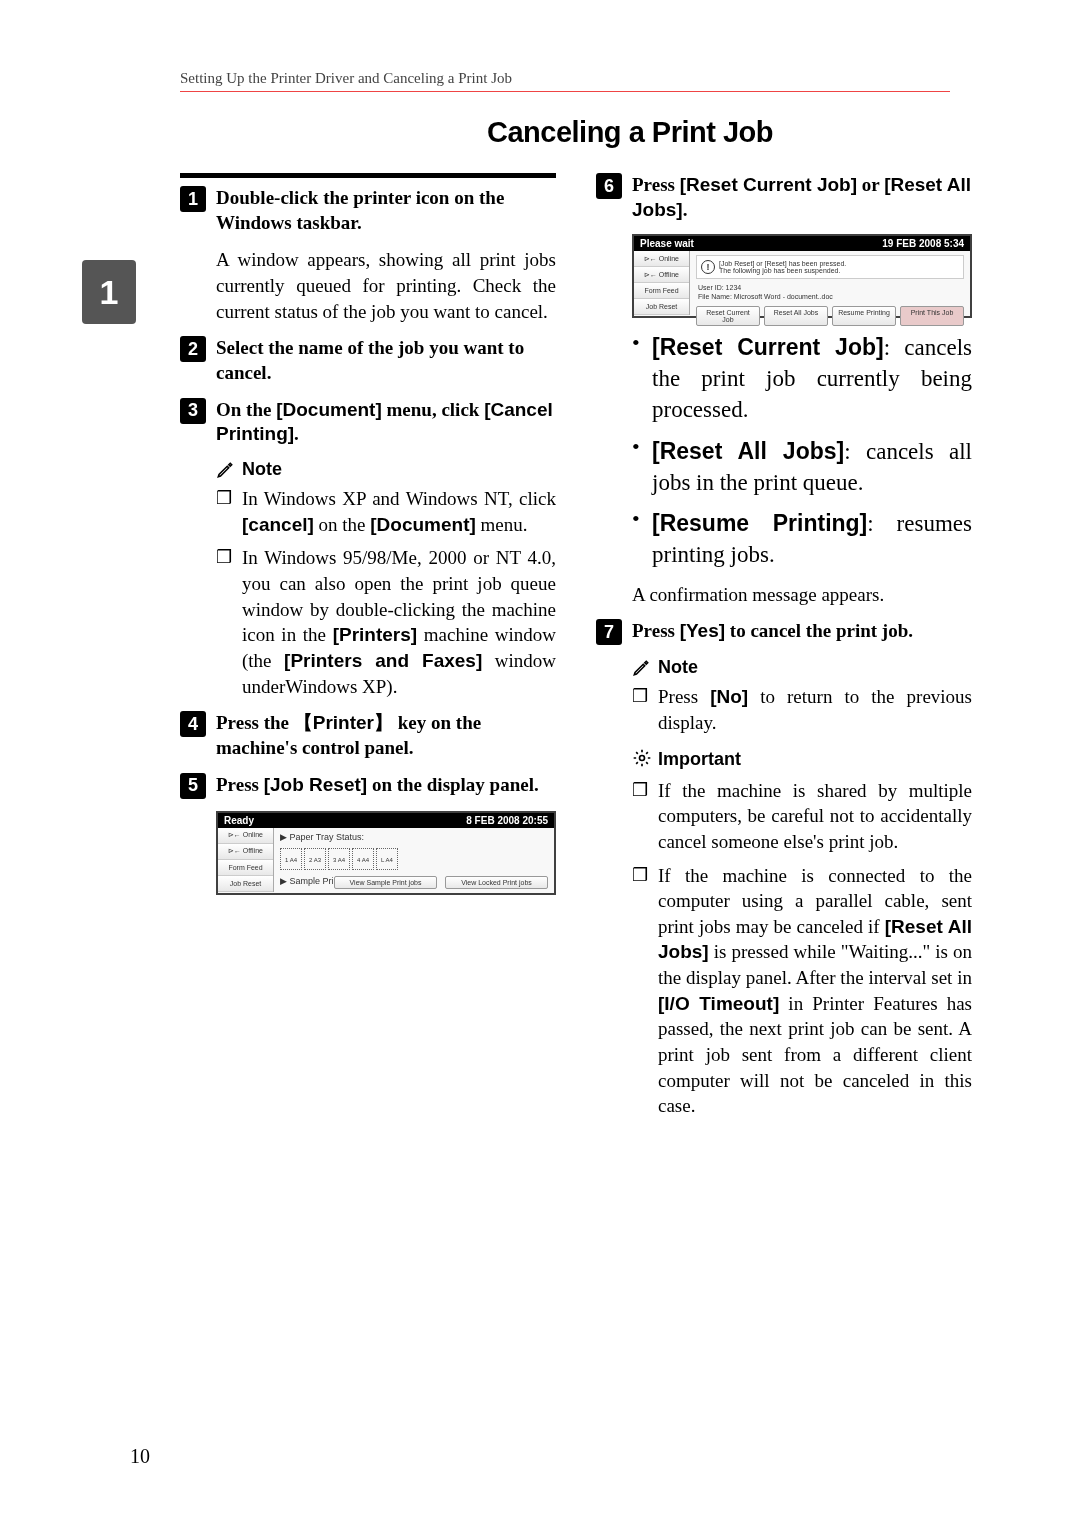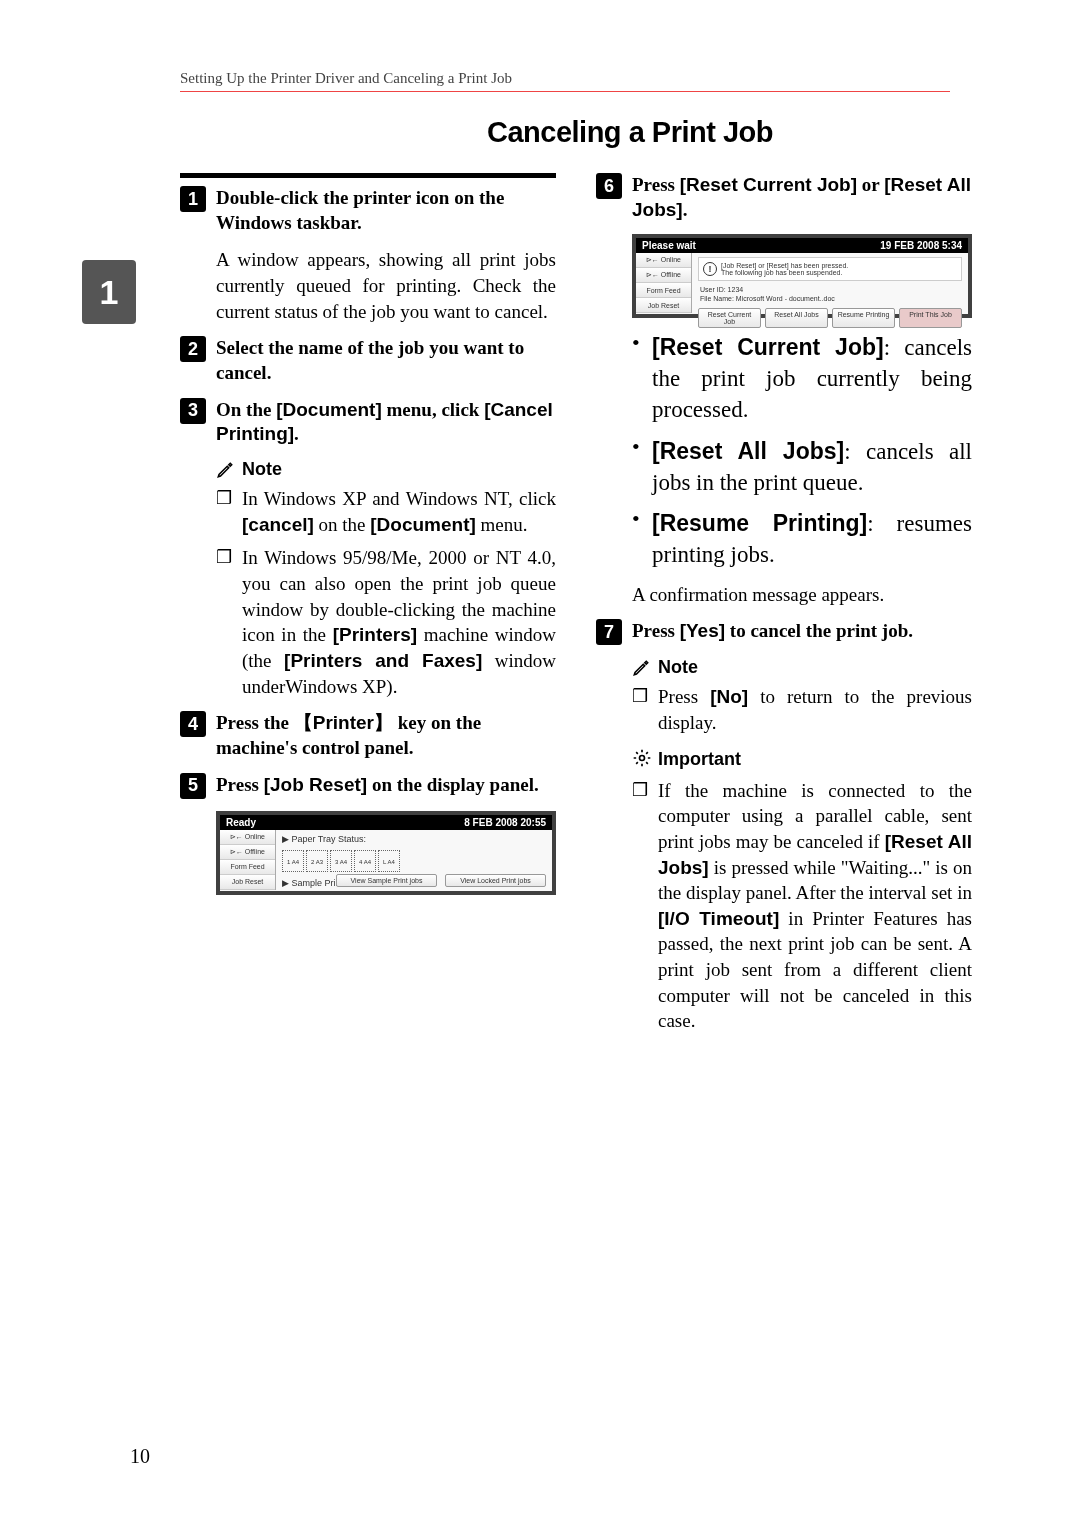--- a/index.html
+++ b/index.html
@@ -154,21 +154,21 @@
     content: "•";
     position: absolute;
     left: 0;
     top: 0;
     font-size: 22px;
     line-height: 1;
   }
   .panel-shot {
     width: 340px;
     height: 84px;
-    border: 4px solid #404040;
+    border: 2px solid #404040;
     margin-left: 36px;
     margin-bottom: 14px;
     position: relative;
     font-family: Arial, sans-serif;
     font-size: 9px;
     color: #333;
     background: #f8f8f8;
   }
   .panel-shot .topbar {
     background: #000;
@@ -440,20 +440,21 @@
     <div class="important-head">
       <span>
         <svg width="20" height="20" viewBox="0 0 24 24">
             <circle cx="12" cy="12" r="3" fill="none" stroke="#000" stroke-width="2"></circle>
             <path d="M12 2v3M12 19v3M2 12h3M19 12h3M5 5l2 2M17 17l2 2M19 5l-2 2M7 17l-2 2" stroke="#000" stroke-width="2"></path>
           </svg>
       </span>
       <span class="lbl">Important</span>
     </div>
     <ul class="boxlist">
+      <li>If the machine is shared by multiple computers, be careful not to accidentally cancel someone else's print job.</li>
       <li>
         <span>If the machine is connected to the computer using a parallel cable, sent print jobs may be canceled if </span><span class="ui">[Reset All Jobs]</span><span> is pressed while "Waiting..." is on the display panel. After the interval set in </span><span class="ui">[I/O Timeout]</span><span> in Printer Features has passed, the next print job can be sent. A print job sent from a different client computer will not be canceled in this case.</span>
       </li>
     </ul>
 
   </div>
 </div>
 
 <div class="page-num">10</div>
 

